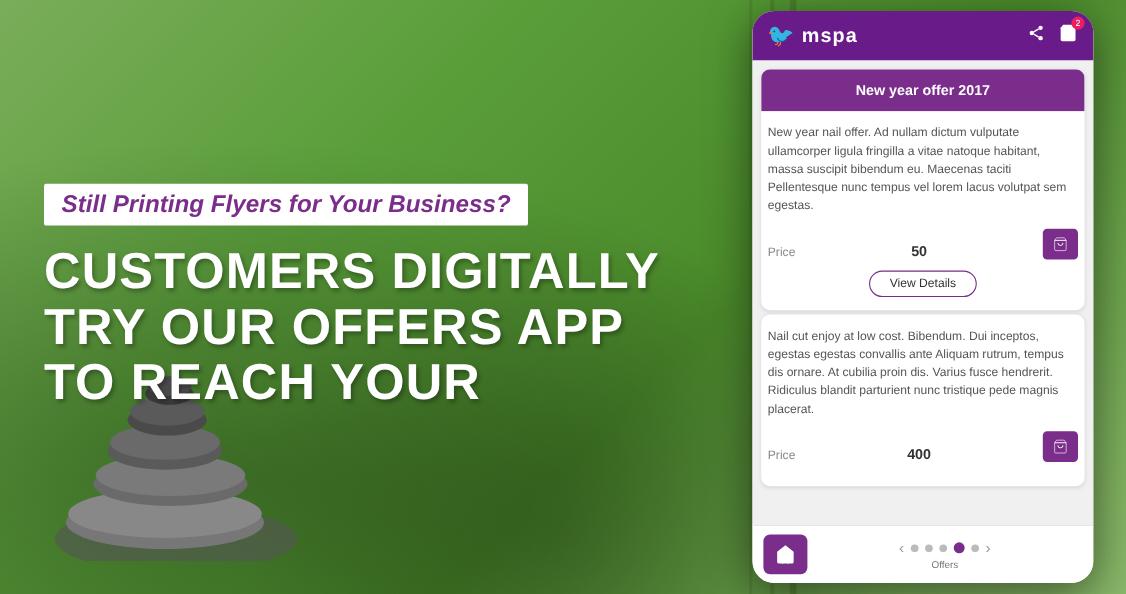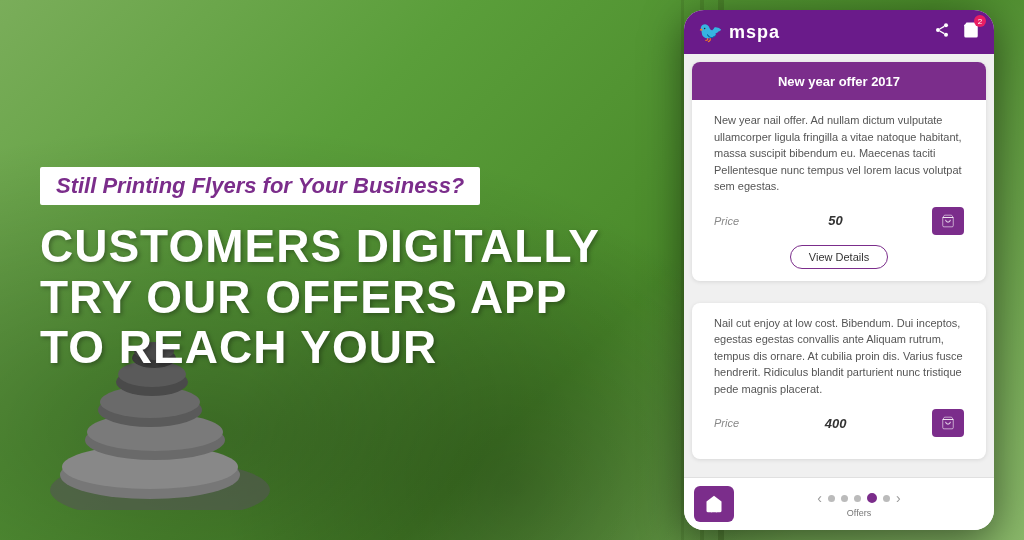--- a/index.html
+++ b/index.html
@@ -176,53 +176,52 @@
 
     .phone-content::-webkit-scrollbar-thumb {
       background: #ccc;
     }
 
     
     .offer-card {
       background: white;
       border-radius: 8px;
       overflow: hidden;
-      margin-bottom: 22px;
+      margin-bottom: 4px;
       box-shadow: 0 1px 4px rgba(0,0,0,0.1);
     }
 
     .offer-card-header {
       background: #7b2d8b;
       padding: 10px 14px;
       text-align: center;
     }
 
     .offer-card-title {
       color: white;
       font-size: 13px;
       font-weight: bold;
     }
 
     .offer-card-body {
-      padding: 12px 22px;
+      padding: 12px 6px;
     }
 
     .offer-description {
       font-size: 11px;
       color: #555;
       line-height: 1.5;
       margin-bottom: 12px;
     }
 
     .offer-price-row {
       display: flex;
-      align-items: center;
+      align-items: flex-end;
       justify-content: space-between;
       margin-bottom: 10px;
-      font-style: italic;
     }
 
     .price-label {
       font-size: 11px;
       color: #888;
     }
 
     .price-value {
       font-size: 13px;
       color: #333;

